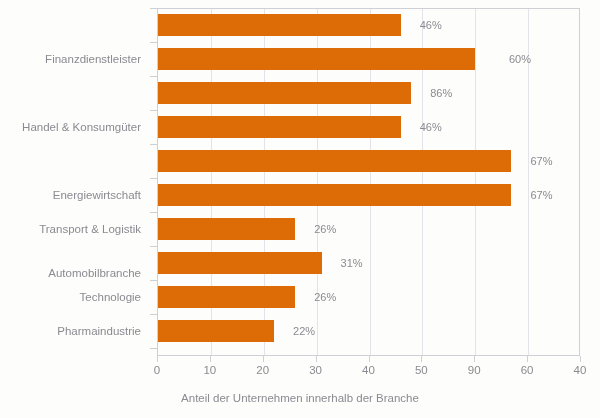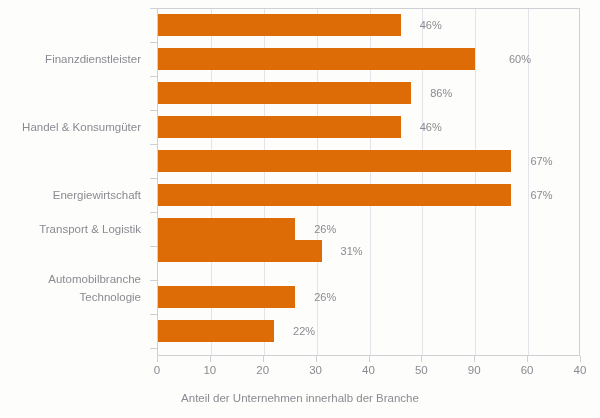--- a/index.html
+++ b/index.html
@@ -148,22 +148,23 @@
     <div class="gridline" style="left:264.375px"></div>
     <div class="gridline" style="left:317.25px"></div>
     <div class="gridline" style="left:370.125px"></div>
   </div>
 
   <div class="cat-layer">
     <div class="cat-label" style="top:34px">Finanzdienstleister</div>
     <div class="cat-label" style="top:102px">Handel &amp; Konsumgüter</div>
     <div class="cat-label" style="top:170px">Energiewirtschaft</div>
     <div class="cat-label" style="top:204px">Transport &amp; Logistik</div>
-    <div class="cat-label" style="top:254px">Automobilbranche</div>
+    <div class="cat-label" style="top:248px">Automobilbranche</div>
     <div class="cat-label" style="top:272px">Technologie</div>
+    <div class="cat-label" style="top:306px">Pharmaindustrie</div>
   </div>
 
   <div>
     <div class="ytick" style="top:8px"></div>
     <div class="ytick" style="top:42px"></div>
     <div class="ytick" style="top:76px"></div>
     <div class="ytick" style="top:110px"></div>
     <div class="ytick" style="top:144px"></div>
     <div class="ytick" style="top:178px"></div>
     <div class="ytick" style="top:212px"></div>
@@ -195,21 +196,21 @@
       <div class="bar-value" style="left: 353.425px;">67%</div>
     </div>
     <div class="bar-row" style="top:170px">
       <div class="bar" style="width: 353.425px; background: rgb(221, 107, 6);"></div>
       <div class="bar-value" style="left: 353.425px;">67%</div>
     </div>
     <div class="bar-row" style="top:204px">
       <div class="bar" style="width: 137.15px; background: rgb(221, 107, 6);"></div>
       <div class="bar-value" style="left: 137.15px;">26%</div>
     </div>
-    <div class="bar-row" style="top:226px">
+    <div class="bar-row" style="top:238px">
       <div class="bar" style="width: 163.525px; background: rgb(221, 107, 6);"></div>
       <div class="bar-value" style="left: 163.525px;">31%</div>
     </div>
     <div class="bar-row" style="top:272px">
       <div class="bar" style="width: 137.15px; background: rgb(221, 107, 6);"></div>
       <div class="bar-value" style="left: 137.15px;">26%</div>
     </div>
     <div class="bar-row" style="top:306px">
       <div class="bar" style="width: 116.05px; background: rgb(221, 107, 6);"></div>
       <div class="bar-value" style="left: 116.05px;">22%</div>

